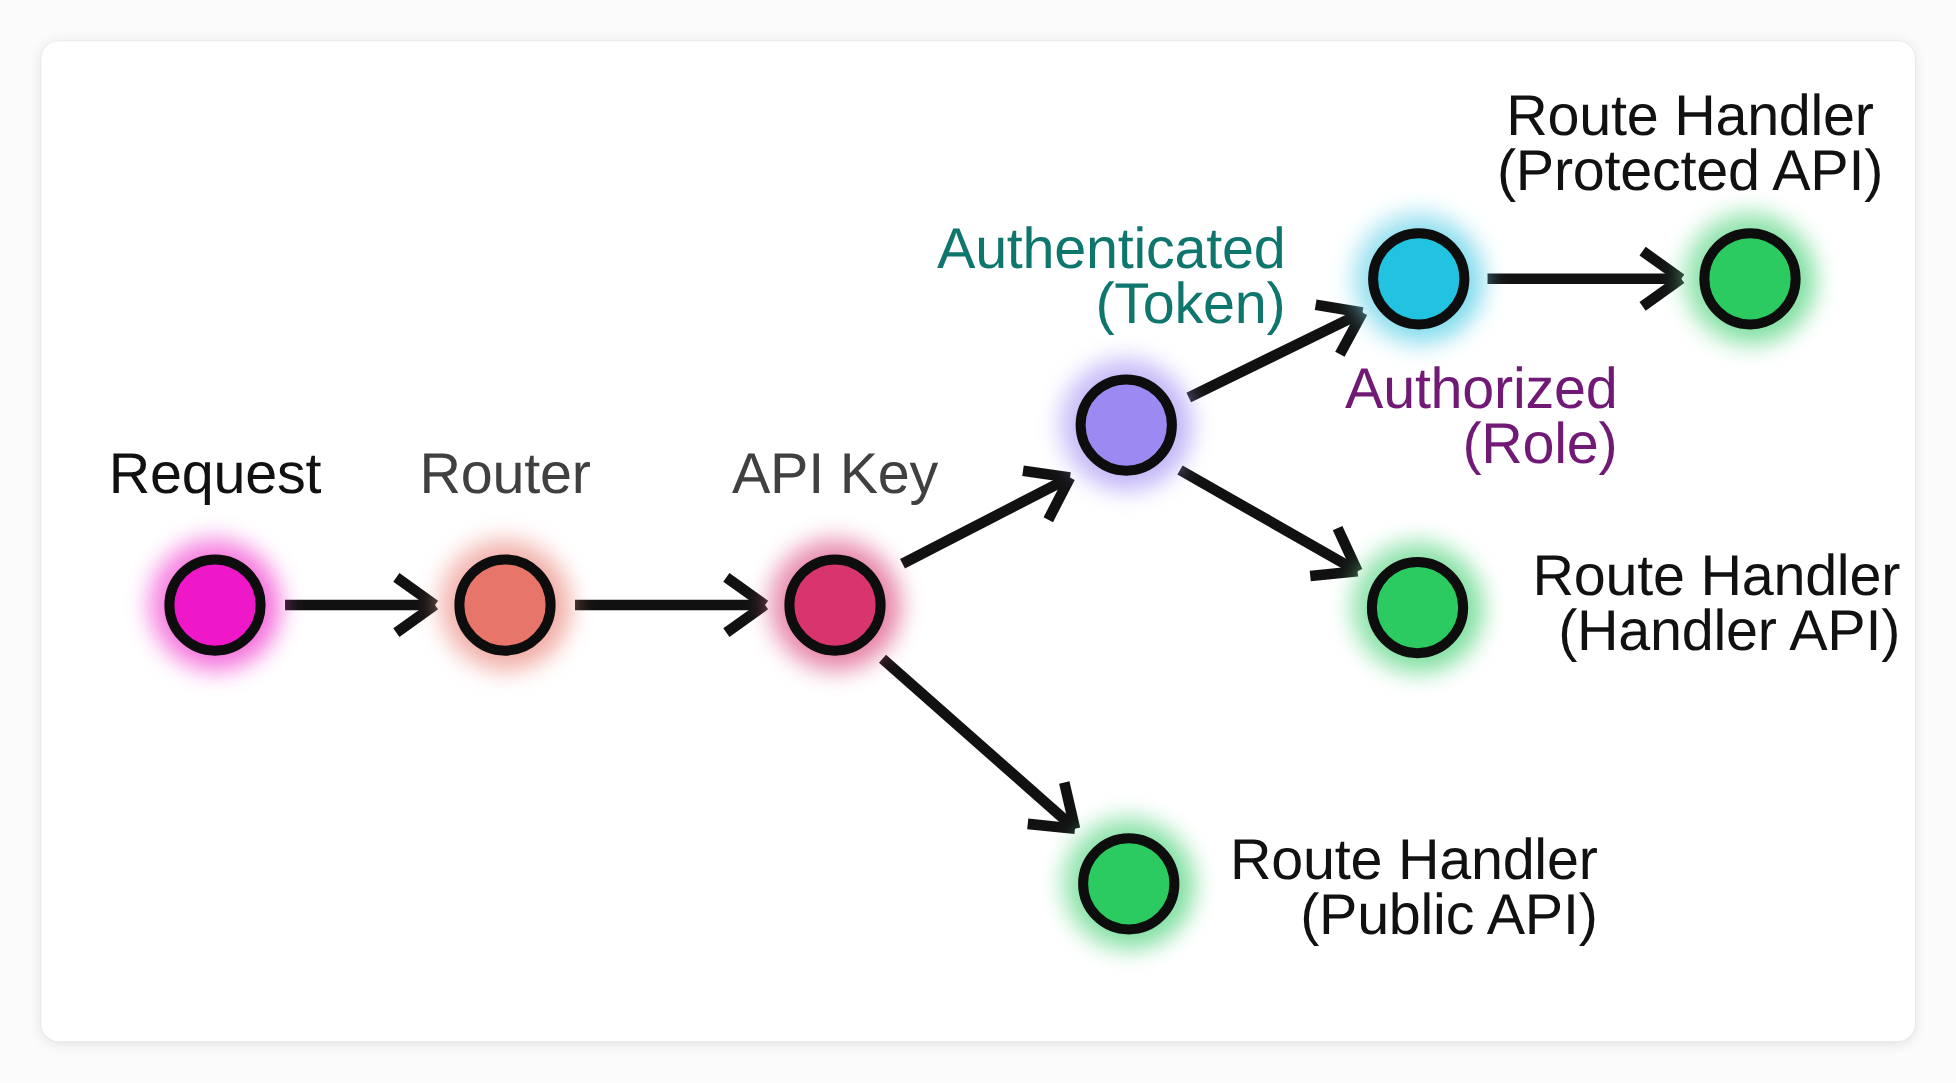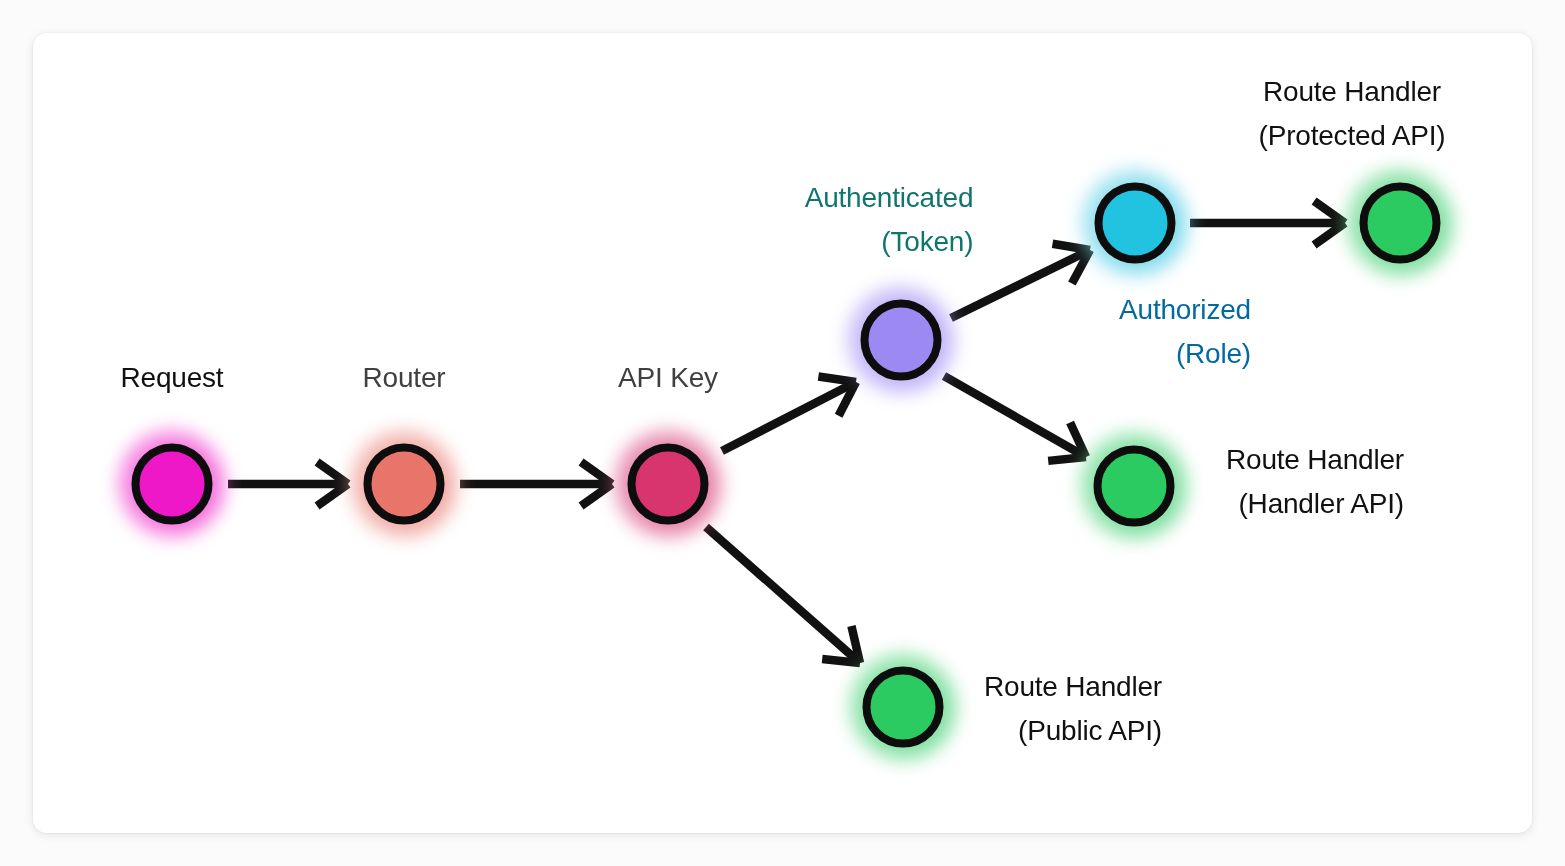--- a/index.html
+++ b/index.html
@@ -32,21 +32,21 @@
   #graph {
     position: absolute;
     left: 0;
     top: 0;
     width: 1565px;
     height: 866px;
   }
   .node-label {
     position: absolute;
     color: #111111;
-    font-size: 28px;
+    font-size: 46px;
     line-height: 44px;
     white-space: nowrap;
     letter-spacing: -0.2px;
   }
   .node-label.center { transform: translateX(-50%); text-align: center; }
   .node-label.left   { text-align: left; }
   .lbl-line2 { display: block; text-align: right; }
 </style>
 </head>
 <body>
@@ -171,18 +171,18 @@
           <circle cx="903" cy="707" r="36.5" fill="none" stroke="#0d0d0d" stroke-width="8"></circle>
         </g>
       </g>
   </svg>
 
   <div id="label-layer">
       <div class="node-label center" style="left: 172px; top: 356px; color: rgb(17, 17, 17);"><span>Request</span></div>
       <div class="node-label center" style="left: 404px; top: 356px; color: #404040;"><span>Router</span></div>
       <div class="node-label center" style="left: 668px; top: 356px; color: #404040;"><span>API Key</span></div>
       <div class="node-label center" style="left: 889px; top: 176px; color: #0f766e;"><span>Authenticated</span><span class="lbl-line2">(Token)</span></div>
-      <div class="node-label center" style="left: 1185px; top: 288px; color: #0369a1;"><span>Authorized</span><span class="lbl-line2">(Role)</span></div>
+      <div class="node-label center" style="left: 1185px; top: 288px; color: #701a75;"><span>Authorized</span><span class="lbl-line2">(Role)</span></div>
       <div class="node-label center" style="left: 1352px; top: 70px; color: rgb(17, 17, 17);"><span>Route Handler</span><span class="lbl-line2">(Protected API)</span></div>
       <div class="node-label left" style="left: 1226px; top: 438px; color: rgb(17, 17, 17);"><span>Route Handler</span><span class="lbl-line2">(Handler API)</span></div>
       <div class="node-label left" style="left: 984px; top: 665px; color: rgb(17, 17, 17);"><span>Route Handler</span><span class="lbl-line2">(Public API)</span></div>
     </div>
 </div>
 
 </body></html>

